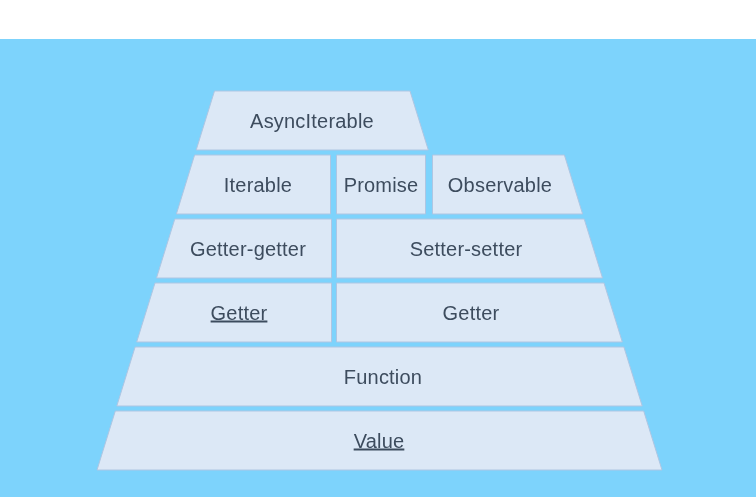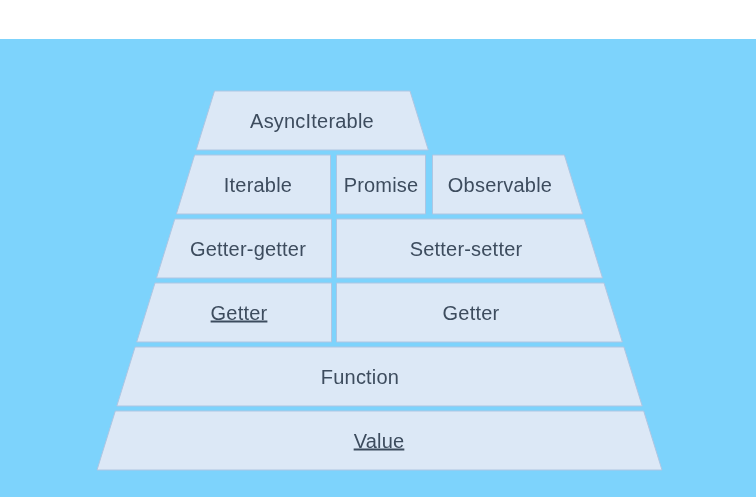--- a/index.html
+++ b/index.html
@@ -53,15 +53,15 @@
   </svg>
 
   <div class="label" style="left: 312px; top: 82px; color: rgb(61, 76, 94);">AsyncIterable</div>
   <div class="label" style="left: 381px; top: 146px; color: rgb(61, 76, 94);">Promise</div>
   <div class="label" style="left: 258px; top: 146px; color: rgb(61, 76, 94);">Iterable</div>
   <div class="label" style="left: 248px; top: 210px; color: rgb(61, 76, 94);">Getter-getter</div>
   <div class="label" style="left: 500px; top: 146px; color: rgb(61, 76, 94);">Observable</div>
   <div class="label" style="left: 466px; top: 210px; color: rgb(61, 76, 94);">Setter-setter</div>
   <div class="label" style="left: 239px; top: 274px; color: rgb(61, 76, 94); text-decoration: underline;">Getter</div>
   <div class="label" style="left: 471px; top: 274px; color: rgb(61, 76, 94);">Getter</div>
-  <div class="label" style="left: 360px; top: 338px; color: rgb(61, 76, 94);">Function</div>
+  <div class="label" style="left: 383px; top: 338px; color: rgb(61, 76, 94);">Function</div>
   <div class="label" style="left: 379px; top: 402px; color: rgb(61, 76, 94); text-decoration: underline;">Value</div>
 </div>
 
 </body></html>

